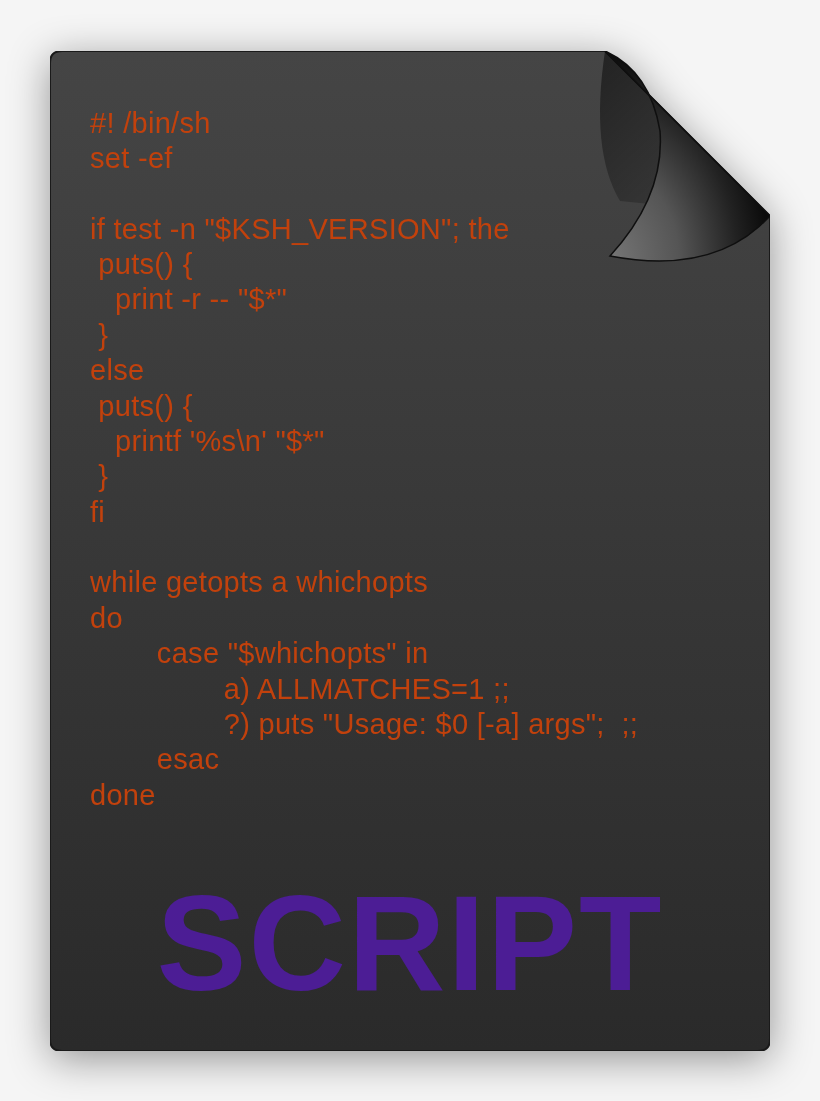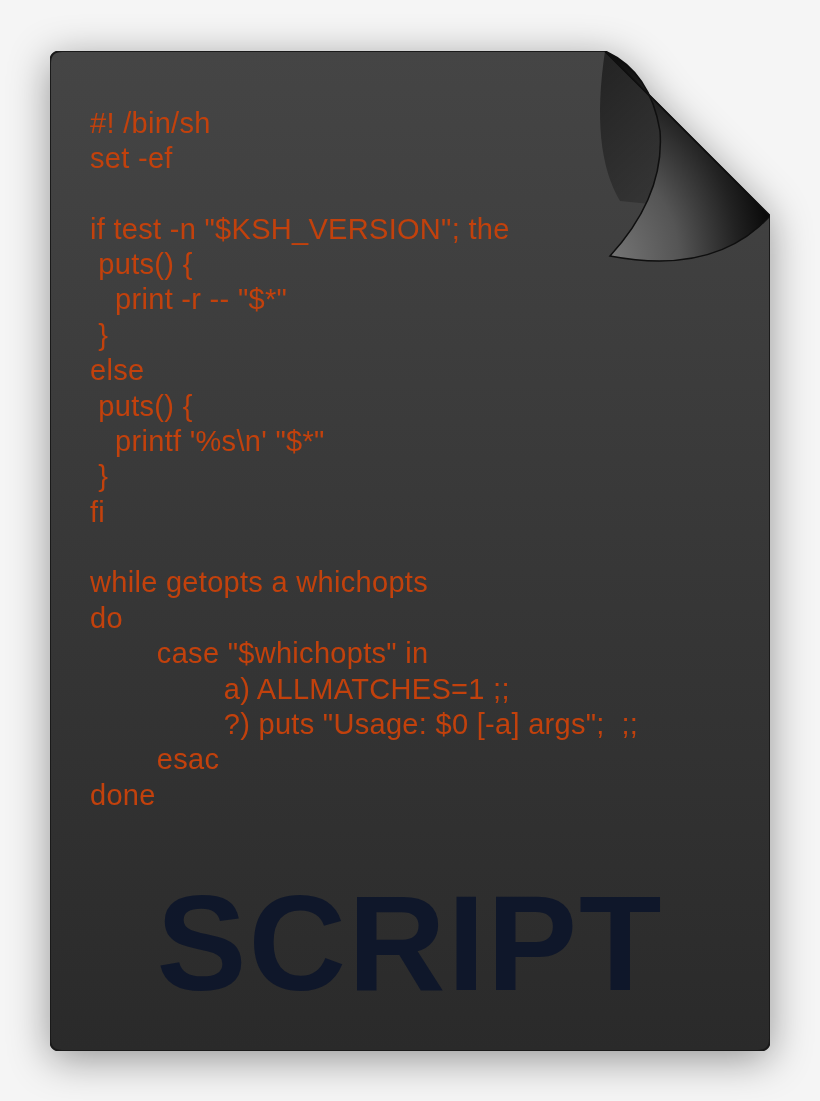--- a/index.html
+++ b/index.html
@@ -42,21 +42,21 @@
       white-space: pre;
       letter-spacing: 0.3px;
     }
     
     .label {
       position: absolute;
       bottom: 30px;
       left: 0;
       right: 0;
       text-align: center;
-      color: #0f172a;
+      color: #4c1d95;
       font-size: 135px;
       font-weight: 700;
       letter-spacing: 2px;
       font-family: Arial, Helvetica, sans-serif;
     }
   </style>
 </head>
 <body>
 
 <div class="document-icon">

